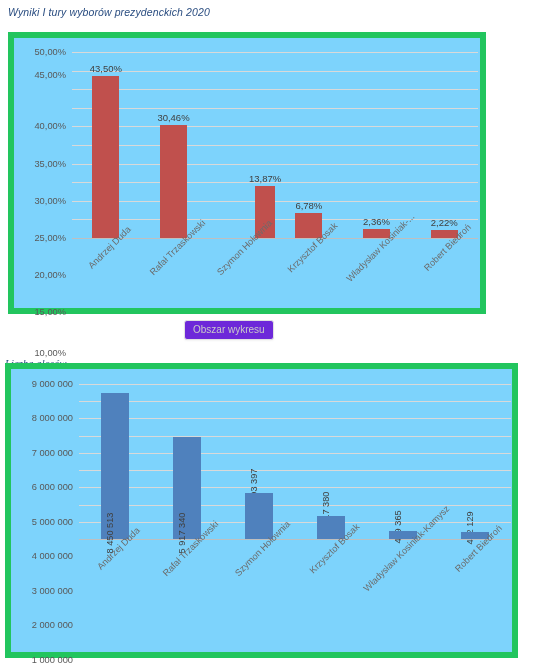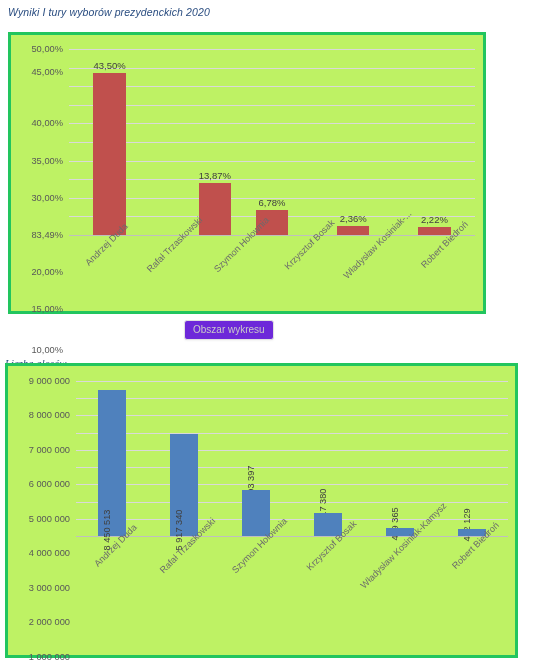--- a/index.html
+++ b/index.html
@@ -18,22 +18,22 @@
     font-style: italic;
     font-size: 10.5px;
     color: #2a4d80;
     letter-spacing: .1px;
     white-space: nowrap;
   }
 
   
   .chart-frame {
     position: absolute;
-    border: 3px solid #22c55e;
-    background: #bef264;
+    border: 6px solid #22c55e;
+    background: #7dd3fc;
     text-decoration: underline;
   }
 
   
   .plot {
     position: absolute;
     left: 0; top: 0;
     width: 100%; height: 100%;
   }
   .gridlines { position: absolute; left:0; top:0; width:100%; height:100%; }
@@ -166,21 +166,21 @@
           <div class="gridline" style="top: 37.2px;">
             <div class="ytick" style="top: 37.2px;">40,00%</div>
           </div>
           <div class="gridline" style="top: 55.8px;">
             <div class="ytick" style="top: 55.8px;">35,00%</div>
           </div>
           <div class="gridline" style="top: 74.4px;">
             <div class="ytick" style="top: 74.4px;">30,00%</div>
           </div>
           <div class="gridline" style="top: 93px;">
-            <div class="ytick" style="top: 93px;">83,49%</div>
+            <div class="ytick" style="top: 93px;">25,00%</div>
           </div>
           <div class="gridline" style="top: 111.6px;">
             <div class="ytick" style="top: 111.6px;">20,00%</div>
           </div>
           <div class="gridline" style="top: 130.2px;">
             <div class="ytick" style="top: 130.2px;">15,00%</div>
           </div>
           <div class="gridline" style="top: 148.8px;">
             <div class="ytick" style="top: 152px; margin-left: 33px;">10,00%</div>
           </div>
@@ -188,20 +188,25 @@
             <div class="ytick" style="top: 167.4px;">5,00%</div>
           </div>
           <div class="axisline" style="top: 186px;">
             <div class="ytick" style="top: 186px;">0,00%</div>
           </div>
         </div>
       <div id="p1-bars" class="bars" style="position:absolute; left:58px; top:14px; width:406px; height:186px;">
           <div class="barcell">
             <div class="bar red" style="height: 161.82px;">
               <div class="dlabel-top">43,50%</div>
+            </div>
+          </div>
+          <div class="barcell">
+            <div class="bar red" style="height: 113.311px;">
+              <div class="dlabel-top">30,46%</div>
             </div>
           </div>
           <div class="barcell">
             <div class="bar red" style="height: 51.5964px; margin-left: 48px;">
               <div class="dlabel-top">13,87%</div>
             </div>
           </div>
           <div class="barcell">
             <div class="bar red" style="height: 25.2216px;">
               <div class="dlabel-top">6,78%</div>

